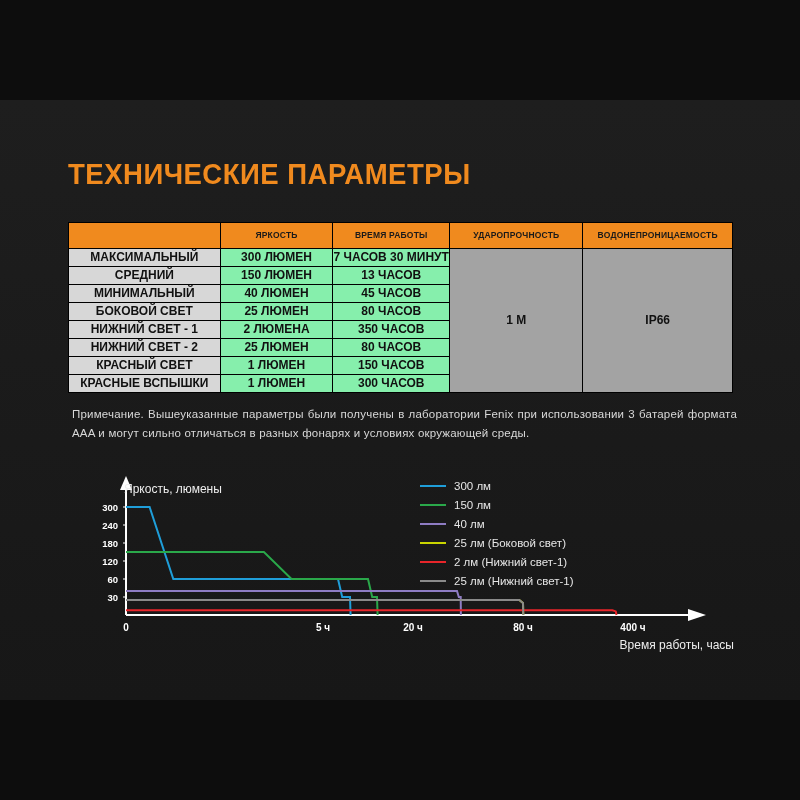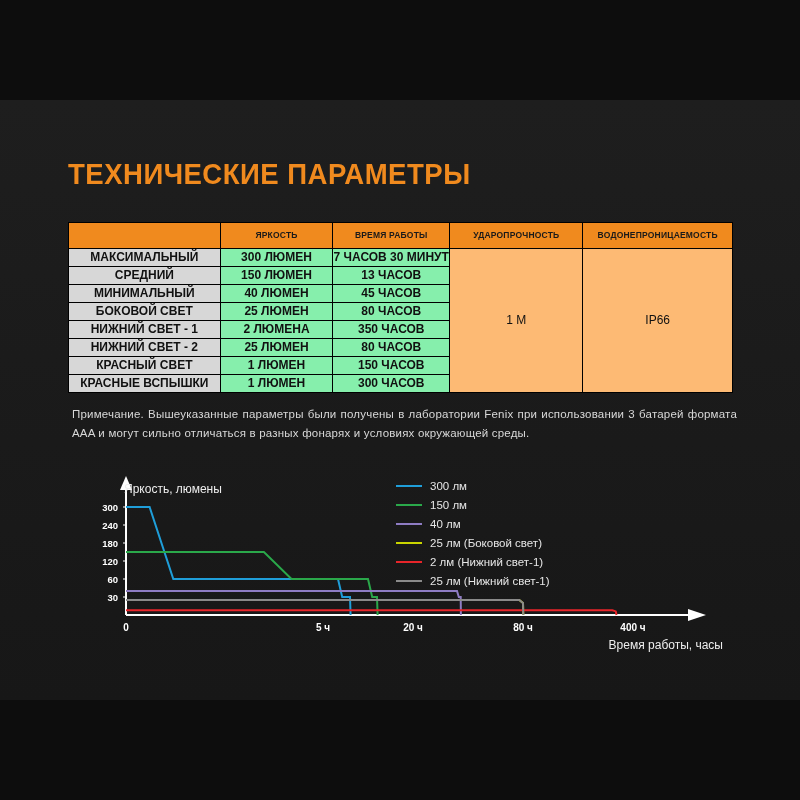--- a/index.html
+++ b/index.html
@@ -74,22 +74,22 @@
     font-weight: bold;
     font-size: 9.5px;
     color: #141414;
   }
   td.val {
     background: #86efac;
     font-weight: bold;
     color: #141414;
   }
   td.merged {
-    background: #fdba74;
-    font-weight: normal;
+    background: #a3a3a3;
+    font-weight: bold;
     font-size: 10px;
     color: #141414;
     vertical-align: middle;
   }
 
   
   .note {
     position: absolute;
     left: 72px; top: 405px;
     width: 665px;
@@ -102,21 +102,21 @@
 
   
   .chart {
     position: absolute;
     left: 68px; top: 470px;
     width: 665px; height: 190px; font-weight: bold;
   }
   .chart svg { display: block; }
   .legend {
     position: absolute;
-    left: 396px; top: 476px;
+    left: 420px; top: 476px;
     width: 300px;
   }
   .legend-row {
     display: flex;
     align-items: center;
     height: 19px;
   }
   .legend-swatch {
     width: 26px; height: 2px;
     margin-right: 8px;
@@ -130,21 +130,21 @@
   .axis-label-y {
     position: absolute;
     color: #ededed;
     font-size: 12px;
     left: 124px; top: 482px; text-align: center;
   }
   .axis-label-x {
     position: absolute;
     color: #ededed;
     font-size: 12px;
-    right: 77px; top: 638px;
+    right: 66px; top: 638px;
   }
 </style>
 </head>
 <body>
 
 <div id="page">
   <div class="panel"></div>
 
   <div class="title">ТЕХНИЧЕСКИЕ ПАРАМЕТРЫ</div>
 

